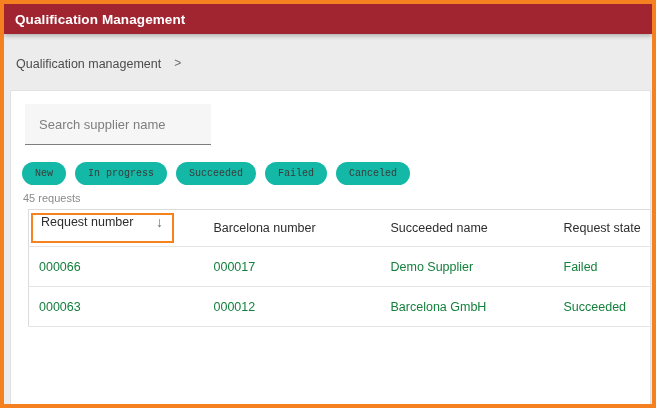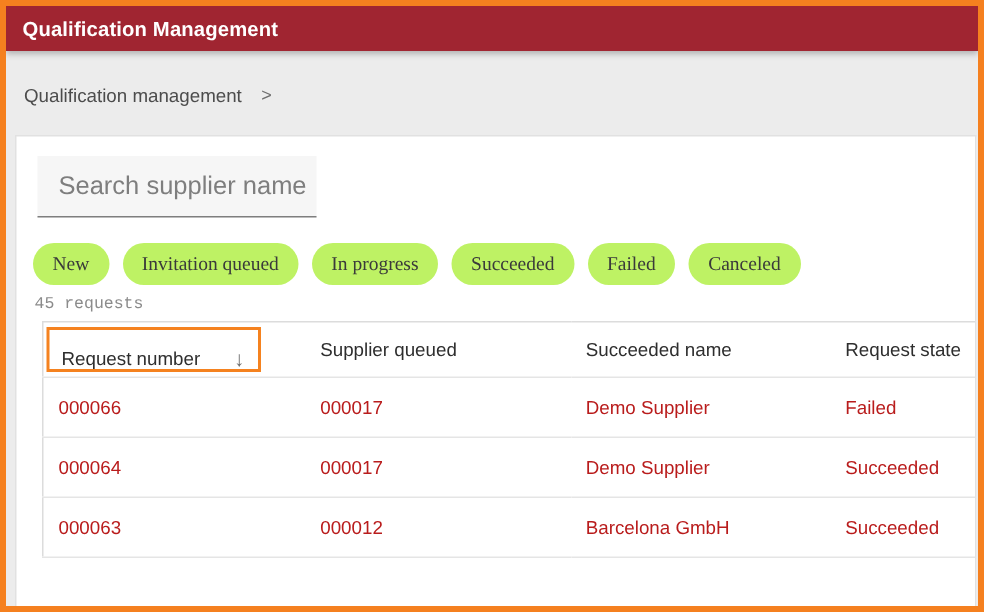--- a/index.html
+++ b/index.html
@@ -44,39 +44,39 @@
   .search-field {
     margin:13px 0 0 14px;
     width:186px; height:41px;
     background:#F6F6F6;
     border-bottom:1px solid #7E7E7E;
     display:flex; align-items:center;
   }
   .search-field input {
     border:none; outline:none; background:transparent;
     width:100%; padding:0 6px 0 14px;
-    font-size:17px; font-family:inherit; color:#b91c1c;
+    font-size:13px; font-family:inherit; color:#b91c1c;
   }
   .search-field input::placeholder { color:#7E7E7E; opacity:1; }
   .chips {
     display:flex; gap:9px;
     margin:17px 0 0 11px;
   }
   .chip {
     border:none;
-    background:#bef264; color:#3A3A3A;
-    font-size:13px; font-family:Liberation Serif, serif;
+    background:#14b8a6; color:#3A3A3A;
+    font-size:10px; font-family:Liberation Mono, monospace;
     padding:6px 13px;
     border-radius:14px;
     cursor:pointer;
     white-space:nowrap;
   }
   .count {
     margin:7px 0 0 12px;
-    font-size:11px; color:#8B8B8B;font-family:Liberation Mono, monospace;
+    font-size:11px; color:#8B8B8B;
   }
   .table-wrap { margin:5px 0 0 17px; width:628px; }
   table {
     width:100%;
     border-collapse:collapse;
     table-layout:fixed;
     border:1px solid #DCDCDC;
     background:#fff;
   }
   th, td {
@@ -86,23 +86,23 @@
     border-bottom:1px solid #E5E5E5;
     overflow:hidden; white-space:nowrap;
   }
   th {
     height:37px;
     font-weight:normal;
     color:#2E2E2E;
     cursor:pointer;
   }
   th.first { padding:0 0 0 2px; }
-  td { height:40px; color:#b91c1c; }
+  td { height:40px; color:#15803d; }
   .sort-box {
-    display:flex; align-items:flex-end; justify-content:space-between;
+    display:flex; align-items:flex-start; justify-content:space-between;
     border:2px solid #F5821F;
     width:143px; height:30px;
     padding:0 9px 0 8px;
   }
   .sort-arrow { color:#6E6E6E; font-size:14px; line-height:1; }
   tbody tr { cursor:pointer; }
 </style>
 </head>
 <body>
 
@@ -118,21 +118,20 @@
   </div>
 
   <div class="card">
 
     <div class="search-field">
       <input type="text" placeholder="Search supplier name" style="">
     </div>
 
     <div class="chips">
       <button class="chip">New</button>
-      <button class="chip">Invitation queued</button>
       <button class="chip">In progress</button>
       <button class="chip">Succeeded</button>
       <button class="chip">Failed</button>
       <button class="chip">Canceled</button>
 
     </div>
 
     <div class="count">45 requests</div>
 
     <div class="table-wrap">
@@ -144,37 +143,31 @@
             <col style="width:103px">
         </colgroup>
         <thead>
           <tr>
             <th class="first">
               <span class="sort-box">
                 <span>Request number</span>
                 <span class="sort-arrow">↓</span>
               </span>
             </th>
-            <th>Supplier queued</th>
+            <th>Barcelona number</th>
             <th>Succeeded name</th>
             <th>Request state</th>
           </tr>
         </thead>
         <tbody>
           <tr>
             <td>000066</td>
             <td>000017</td>
             <td>Demo Supplier</td>
             <td>Failed</td>
-          </tr>
-          <tr>
-            <td>000064</td>
-            <td>000017</td>
-            <td>Demo Supplier</td>
-            <td>Succeeded</td>
           </tr>
           <tr>
             <td>000063</td>
             <td>000012</td>
             <td>Barcelona GmbH</td>
             <td>Succeeded</td>
           </tr>
         </tbody>
       </table>
     </div>

